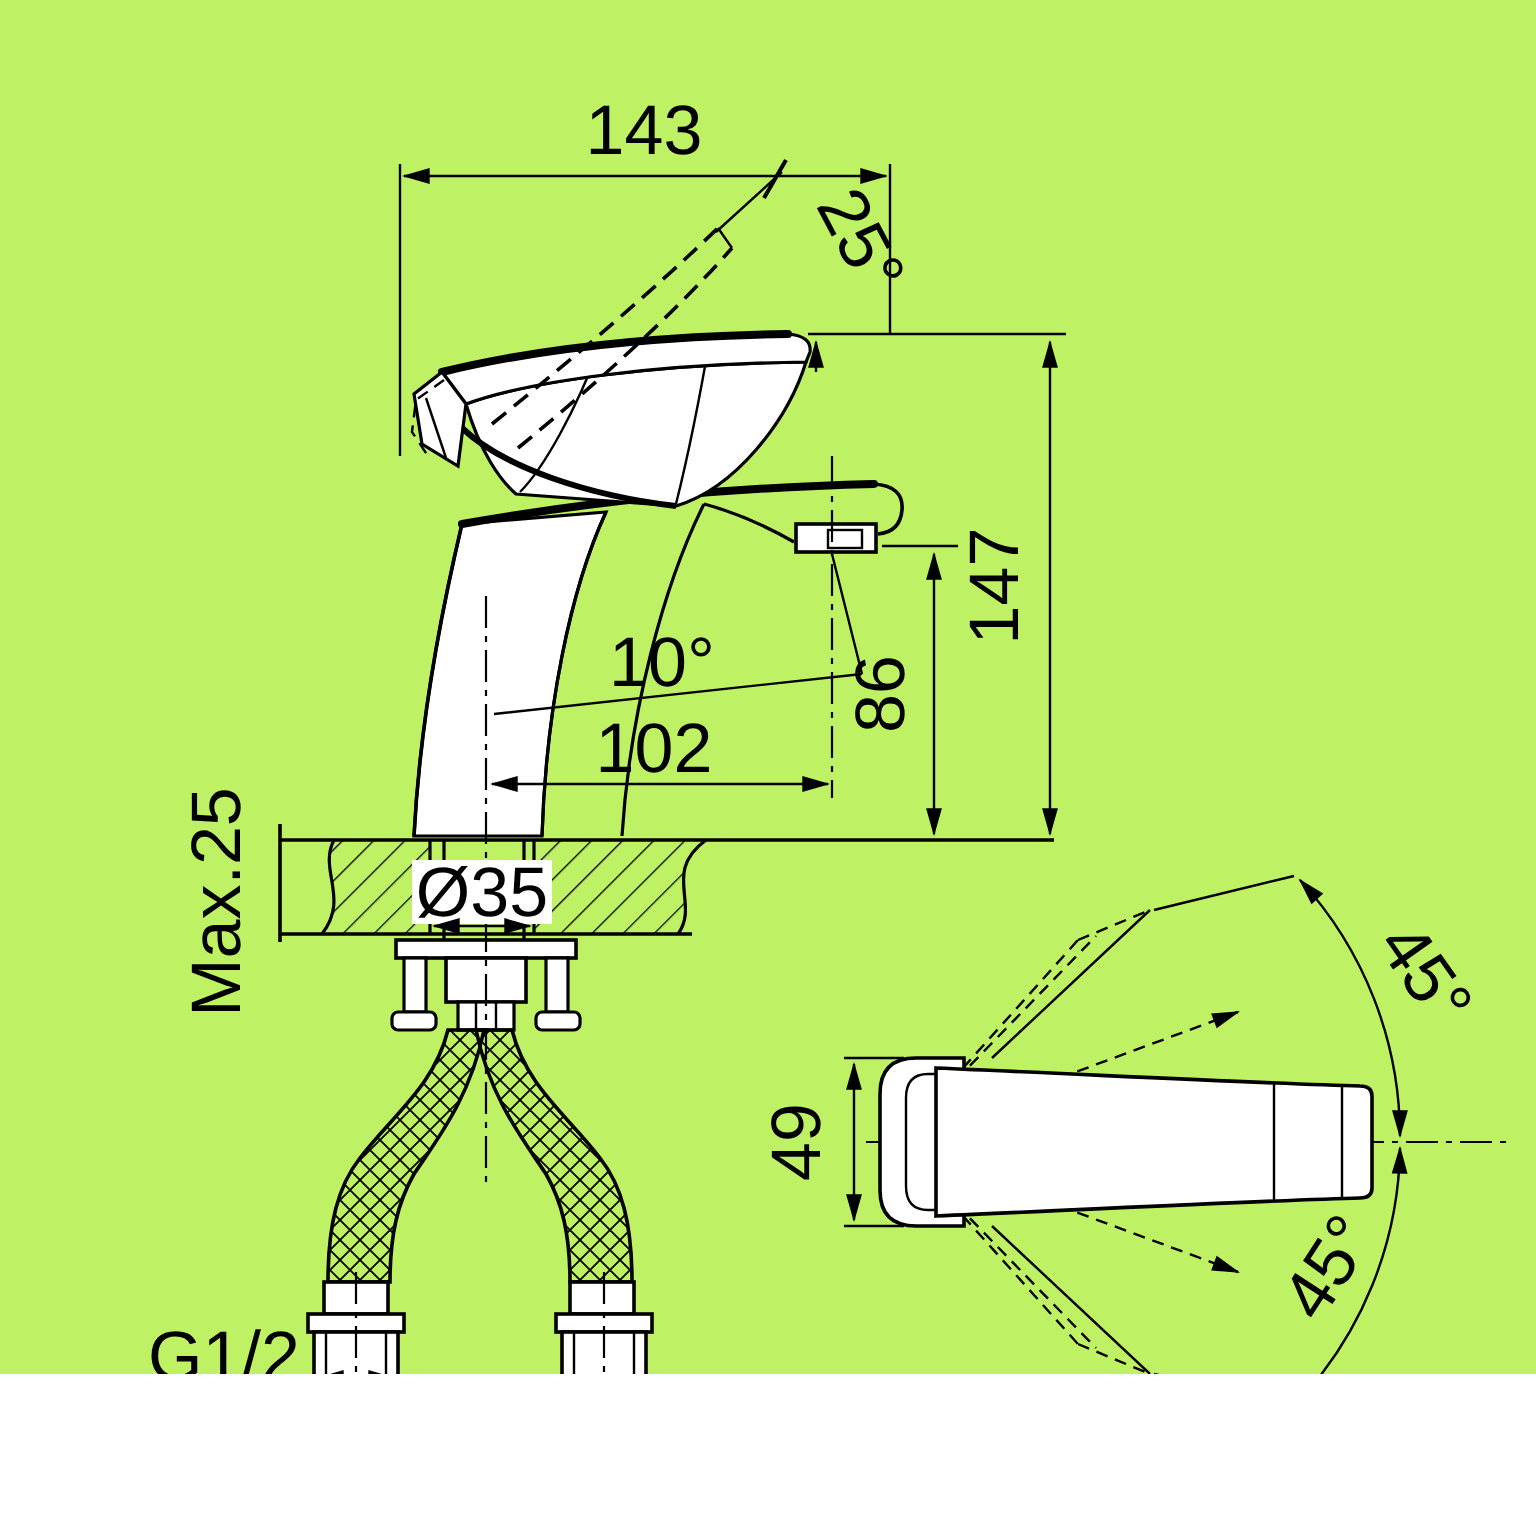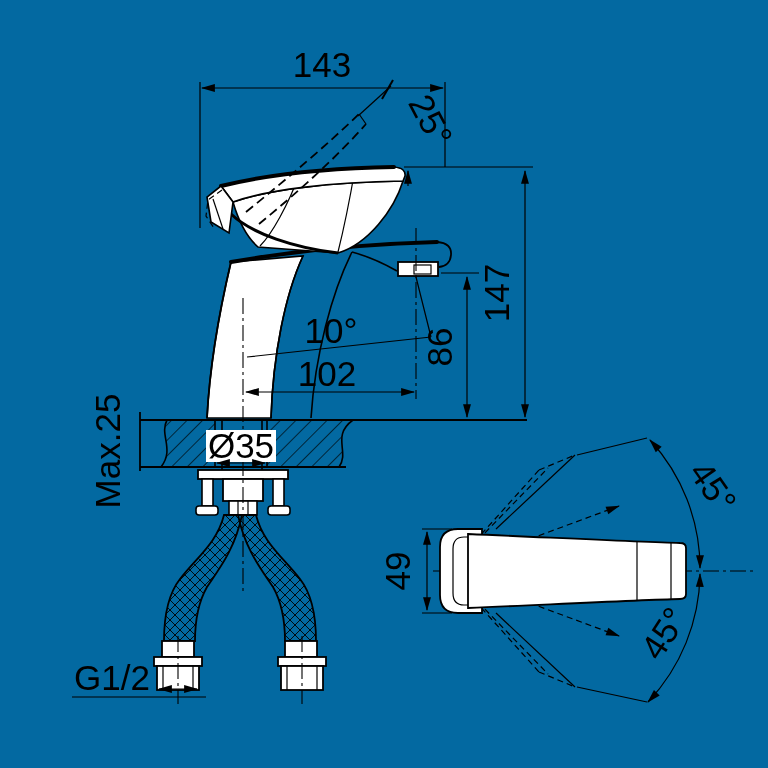--- a/index.html
+++ b/index.html
@@ -1,16 +1,16 @@
 <!DOCTYPE html>
 <html><head>
 <meta charset="utf-8">
 <style>
   html,body{margin:0;padding:0;background:#ffffff;}
-  .stage{width:768px;height:768px;background:#0369a1;position:relative;overflow:hidden;}
+  .stage{width:768px;height:687px;background:#bef264;position:relative;overflow:hidden;}
   svg{display:block;}
   text{font-family:"Liberation Sans","DejaVu Sans",sans-serif;fill:#000;}
   .dimtxt{font-size:35px;}
   .thin{stroke:#000;stroke-width:1.2;fill:none;}
   .med{stroke:#000;stroke-width:1.8;fill:none;}
   .thick{stroke:#000;stroke-width:4;fill:none;stroke-linecap:round;}
   .edge{stroke:#000;stroke-width:1.6;fill:none;}
   .dash{stroke:#000;stroke-width:1.8;fill:none;stroke-dasharray:9 5;}
   .dashthin{stroke:#000;stroke-width:1.2;fill:none;stroke-dasharray:6 4;}
   .cl{stroke:#000;stroke-width:1.1;fill:none;stroke-dasharray:16 4 3 4;}

